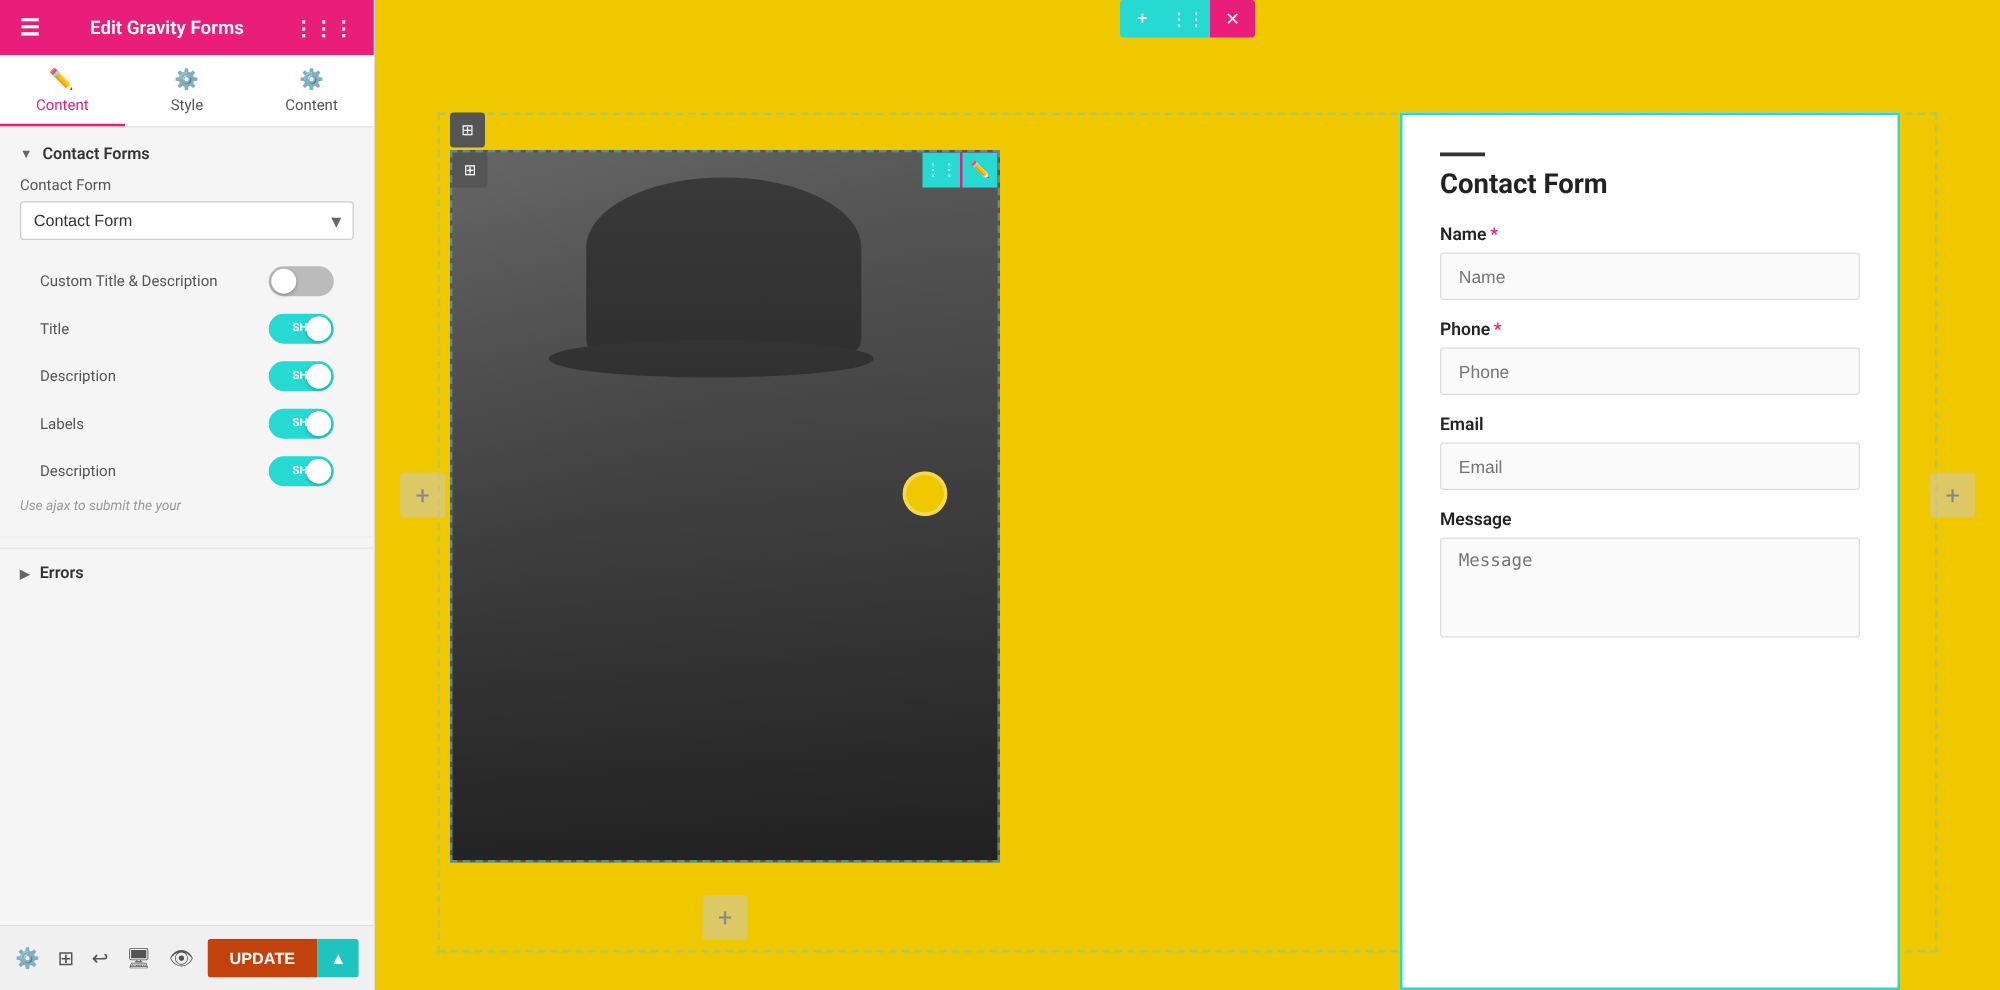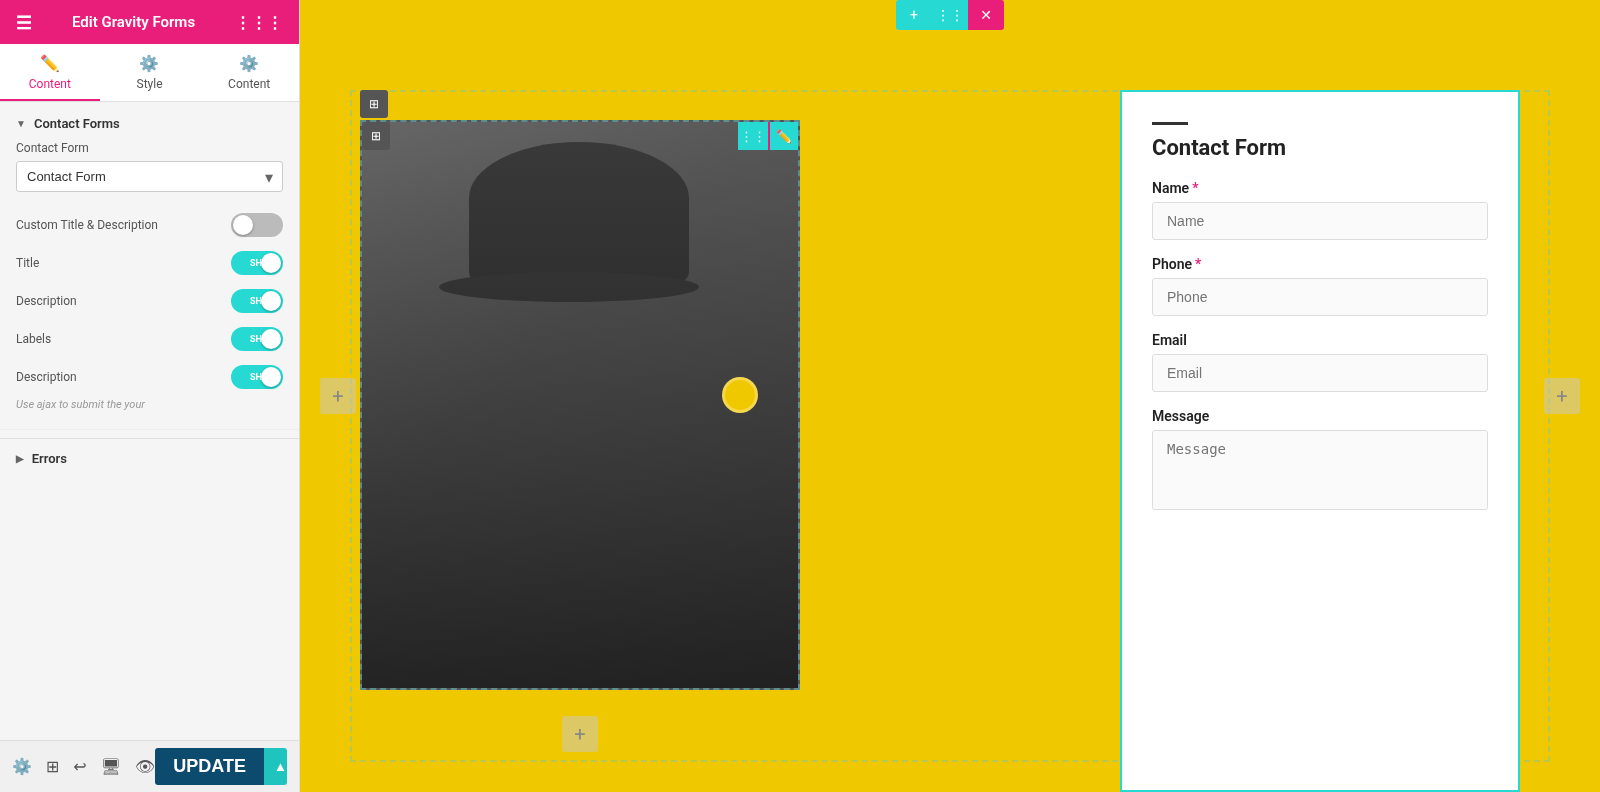--- a/index.html
+++ b/index.html
@@ -101,21 +101,21 @@
       top: 50%;
       transform: translateY(-50%);
       color: #666;
       pointer-events: none;
     }
 
     .toggle-row {
       display: flex;
       align-items: center;
       justify-content: space-between;
-      padding: 7px 16px;
+      padding: 7px 32px;
     }
     .toggle-label {
       font-size: 12px;
       color: #555;
     }
     .toggle {
       position: relative;
       width: 52px;
       height: 24px;
     }
@@ -194,25 +194,25 @@
       font-size: 16px;
       color: #555;
       cursor: pointer;
     }
     .update-btn-group {
       display: flex;
       border-radius: 3px;
       overflow: hidden;
     }
     .update-btn {
-      background: #0c4a6e;
+      background: #c2410c;
       color: white;
       border: none;
       padding: 8px 18px;
-      font-size: 18px;
+      font-size: 13px;
       font-weight: 600;
       cursor: pointer;
     }
     .update-btn-arrow {
       background: #1fc4bf;
       color: white;
       border: none;
       padding: 8px 10px;
       font-size: 13px;
       cursor: pointer;

